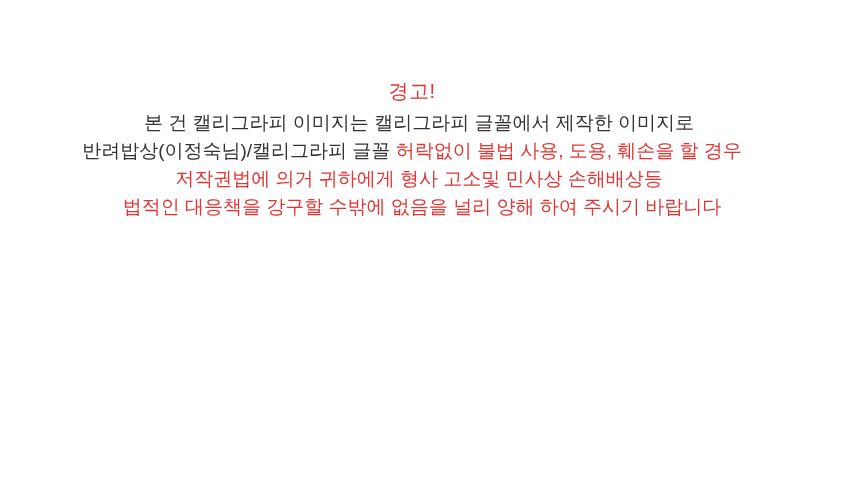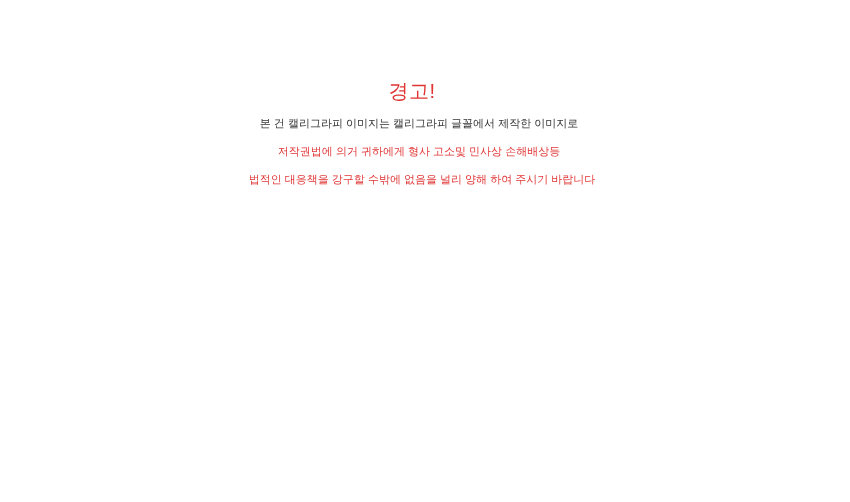--- a/index.html
+++ b/index.html
@@ -21,21 +21,21 @@
   }
   .notice-title {
     color: #e03535;
     font-size: 20px;
     line-height: 26px;
     font-weight: 400;
     letter-spacing: 0.5px;
     margin: 0 0 5px 0;
   }
   .notice-line {
-    font-size: 11px;
+    font-size: 19px;
     line-height: 28px;
     color: #333333;
     white-space: nowrap;
   }
   .notice-line.red {
     color: #e03535;
   }
   .notice-line .dark {
     color: #333333;
   }
@@ -50,20 +50,23 @@
 <body>
 
 <div class="notice">
   <div class="notice-title">경고!</div>
 
   <div class="notice-line indent-1">
     <span>본 건 캘리그라피 이미지는 캘리그라피 글꼴에서 제작한 이미지로</span>
   </div>
 
 
+  <div class="notice-line">
+    <span class="dark">반려밥상(이정숙님)/캘리그라피 글꼴 </span><span class="red-span">허락없이 불법 사용, 도용, 훼손을 할 경우</span>
+  </div>
 
   <div class="notice-line red indent-2">
     <span>저작권법에 의거 귀하에게 형사 고소및 민사상 손해배상등</span>
   </div>
 
   <div class="notice-line red indent-3">
     <span>법적인 대응책을 강구할 수밖에 없음을 널리 양해 하여 주시기 바랍니다</span>
   </div>
 </div>
 

